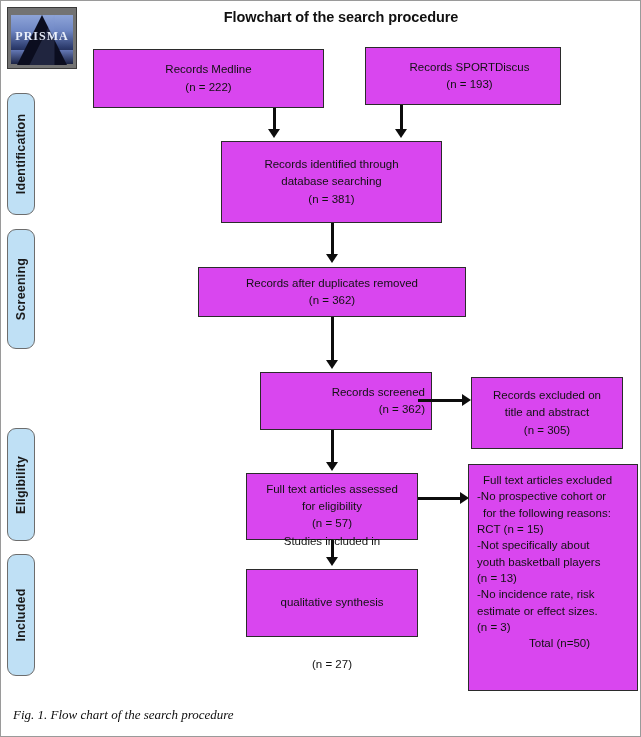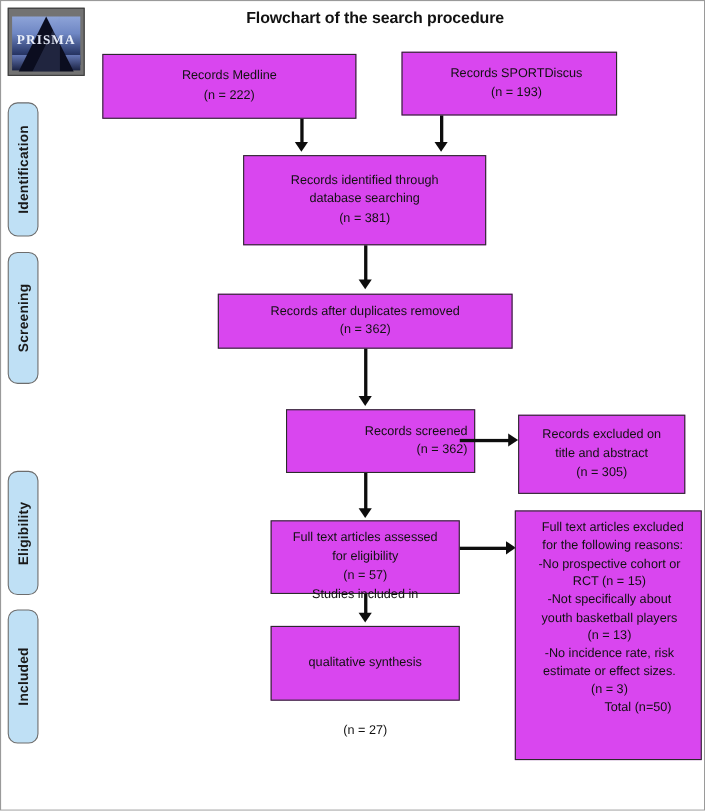--- a/index.html
+++ b/index.html
@@ -123,21 +123,21 @@
     justify-content: center;
     text-align: center;
     font-size: 11.5px;
     color: #111111;
     line-height: 1.5;
     padding: 4px 6px;
   }
   .flow-box .line { display: block; white-space: nowrap; }
 
   .flow-box.left-align {
-    align-items: center;
+    align-items: flex-start;
     justify-content: flex-start;
     text-align: left;
     padding: 7px 6px 6px 8px;
   }
   .flow-box.left-align .line { white-space: nowrap; }
   .flow-box .indent { padding-left: 52px; }
 
   
   .conn {
     position: absolute;
@@ -253,35 +253,36 @@
     <span class="line">Full text articles assessed</span>
     <span class="line">for eligibility</span>
     <span class="line">(n = 57)</span>
   </div>
 
   <div class="conn h" style="left:417px; top:496px; width:44px;"></div>
   <div class="arrow-right" style="left:459px; top:491px;"></div>
 
   <div class="flow-box left-align" style="left:467px; top:463px; width:170px; height:227px; line-height:1.42;">
     <span class="line indent" style="padding-left:6px;">Full text articles excluded</span>
+    <span class="line">-No prospective cohort or</span>
     <span class="line" style="padding-left:6px;">for the following reasons:</span>
-    <span class="line">-No prospective cohort or</span>
     <span class="line">RCT (n = 15)</span>
     <span class="line">-Not specifically about</span>
     <span class="line">youth basketball players</span>
     <span class="line">(n = 13)</span>
     <span class="line">-No incidence rate, risk</span>
     <span class="line">estimate or effect sizes.</span>
     <span class="line">(n = 3)</span>
     <span class="line indent">Total (n=50)</span>
   </div>
 
   <div class="conn v" style="left:330px; top:539px; height:18px;"></div>
   <div class="arrow-down" style="left:325px; top:556px;"></div>
 
   <div class="flow-box" style="left:245px; top:568px; width:172px; height:68px;gap:44px;">
     <span class="line">Studies included in</span>
     <span class="line">qualitative synthesis</span>
     <span class="line">(n = 27)</span>
   </div>
 
+  <div id="figure-caption">Fig. 1. Flow chart of the search procedure</div>
 
 </div>
 
 </body></html>

